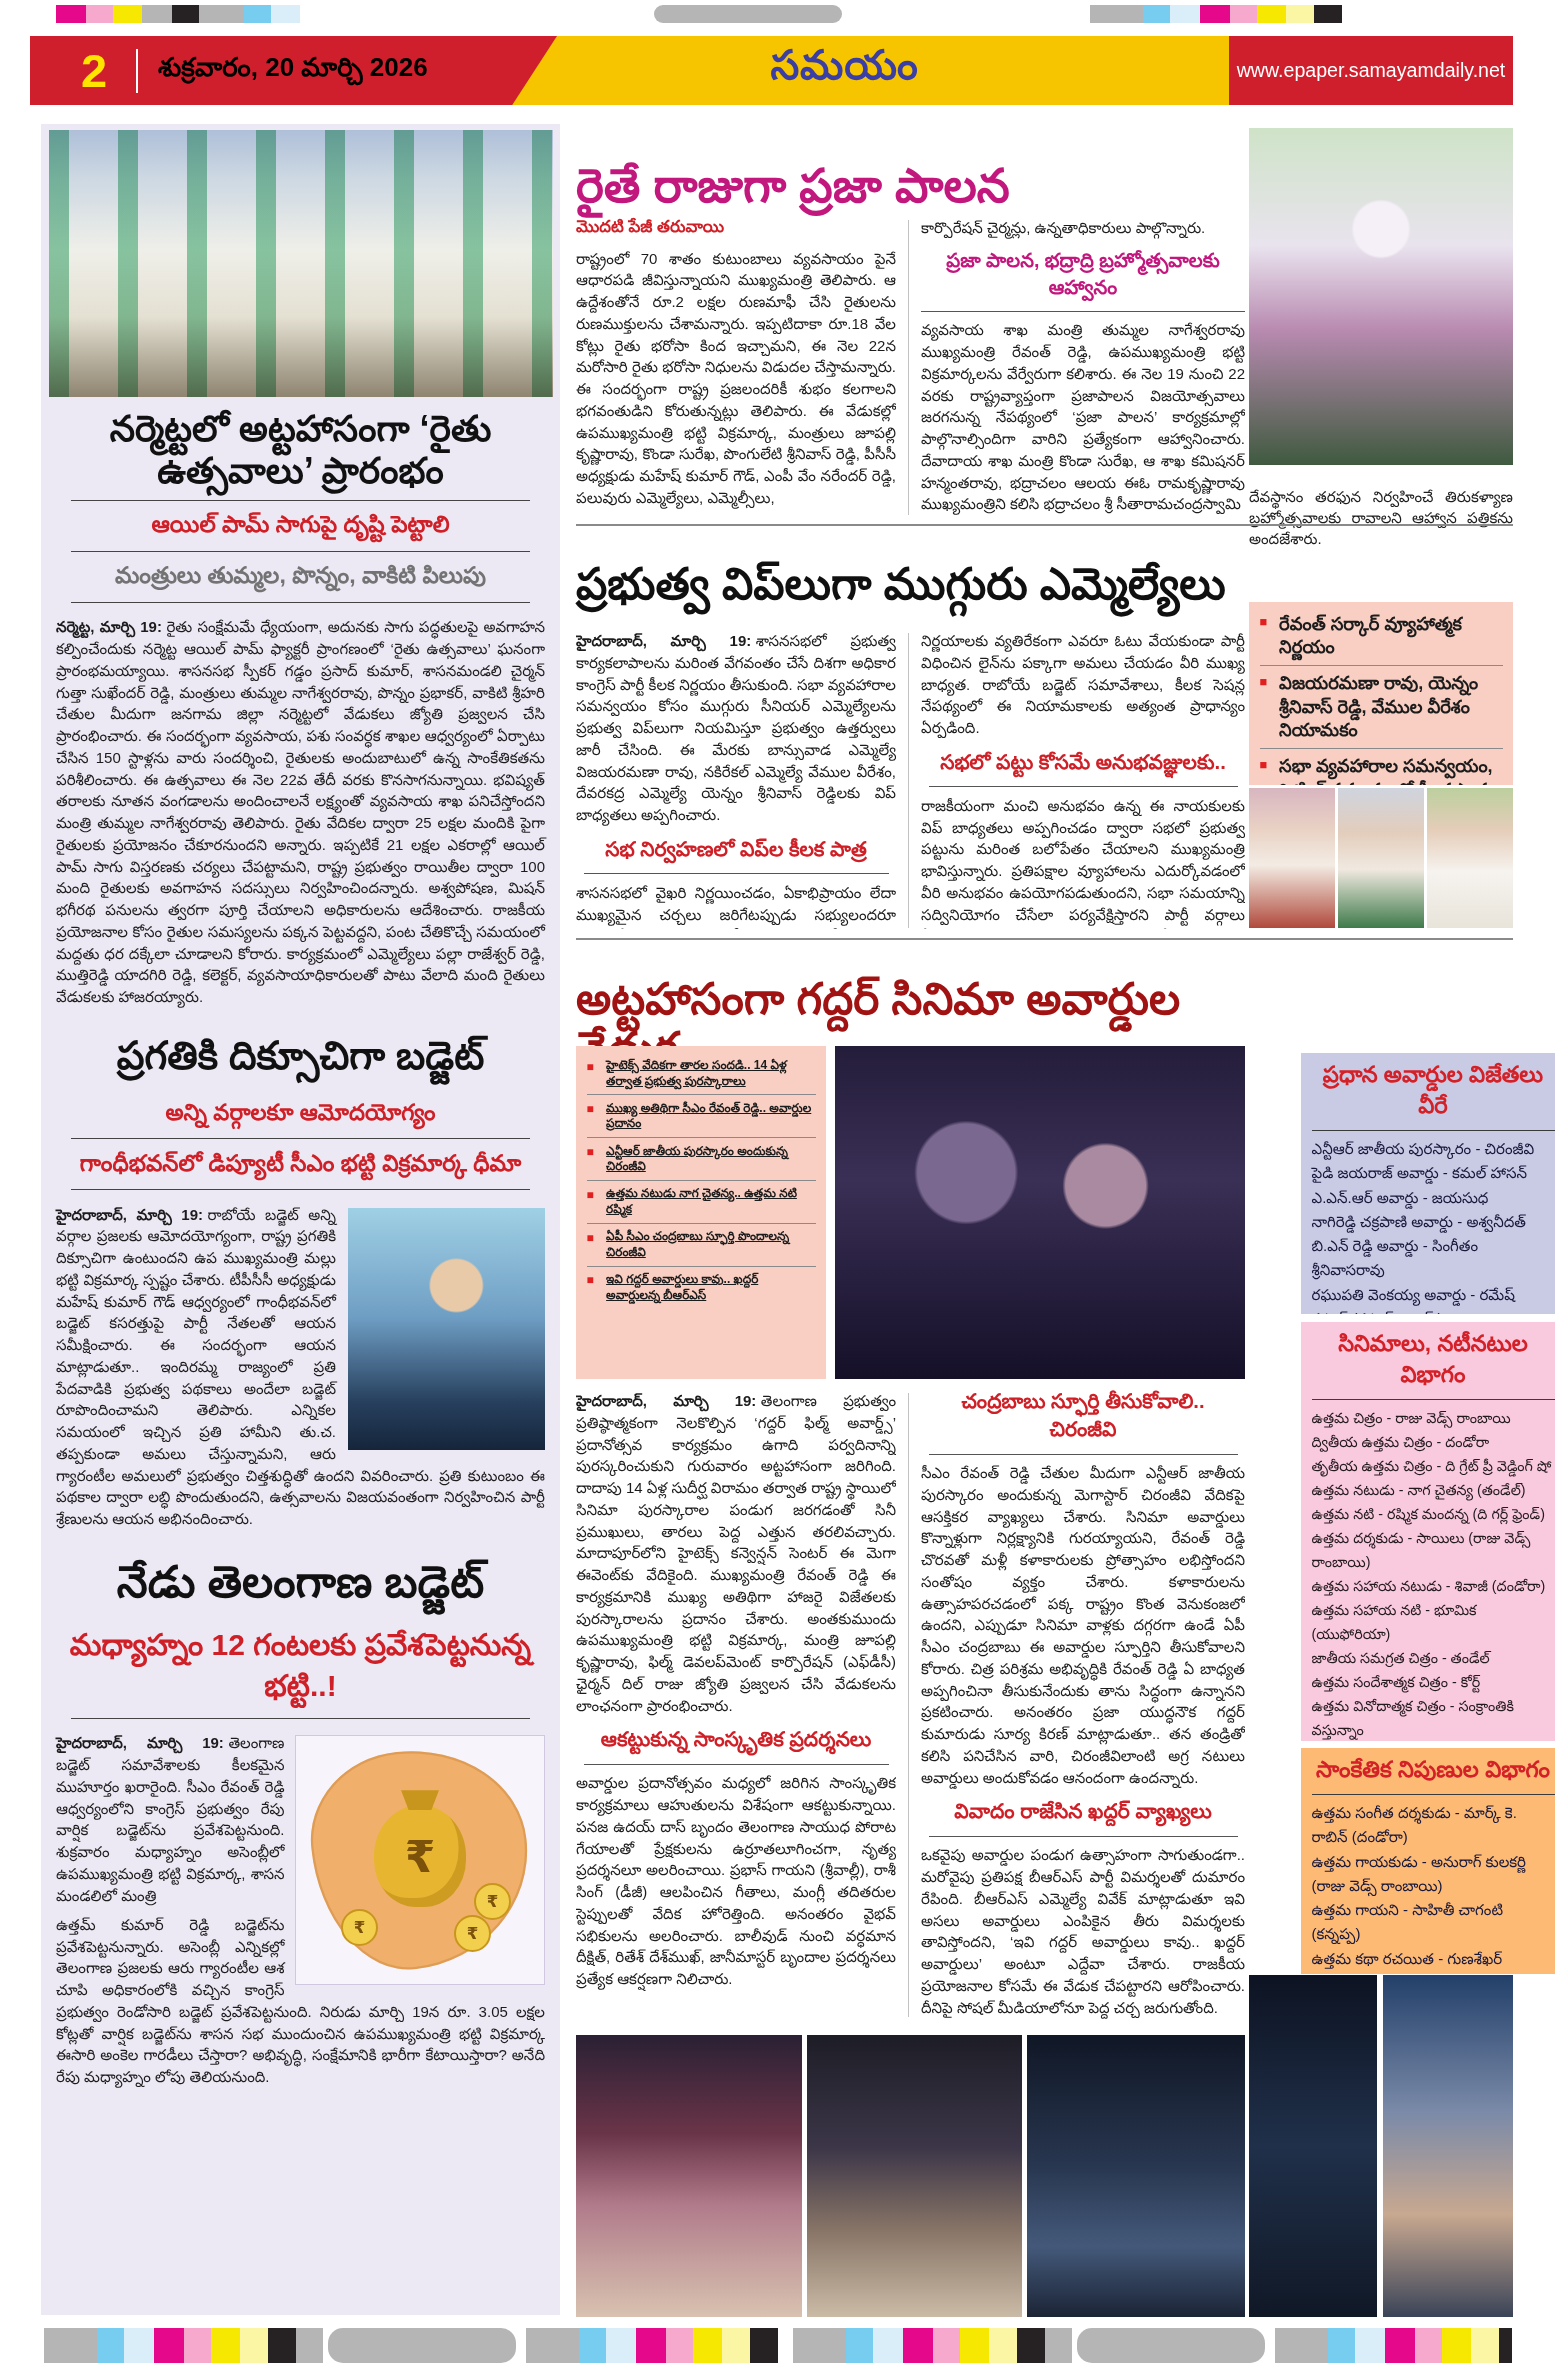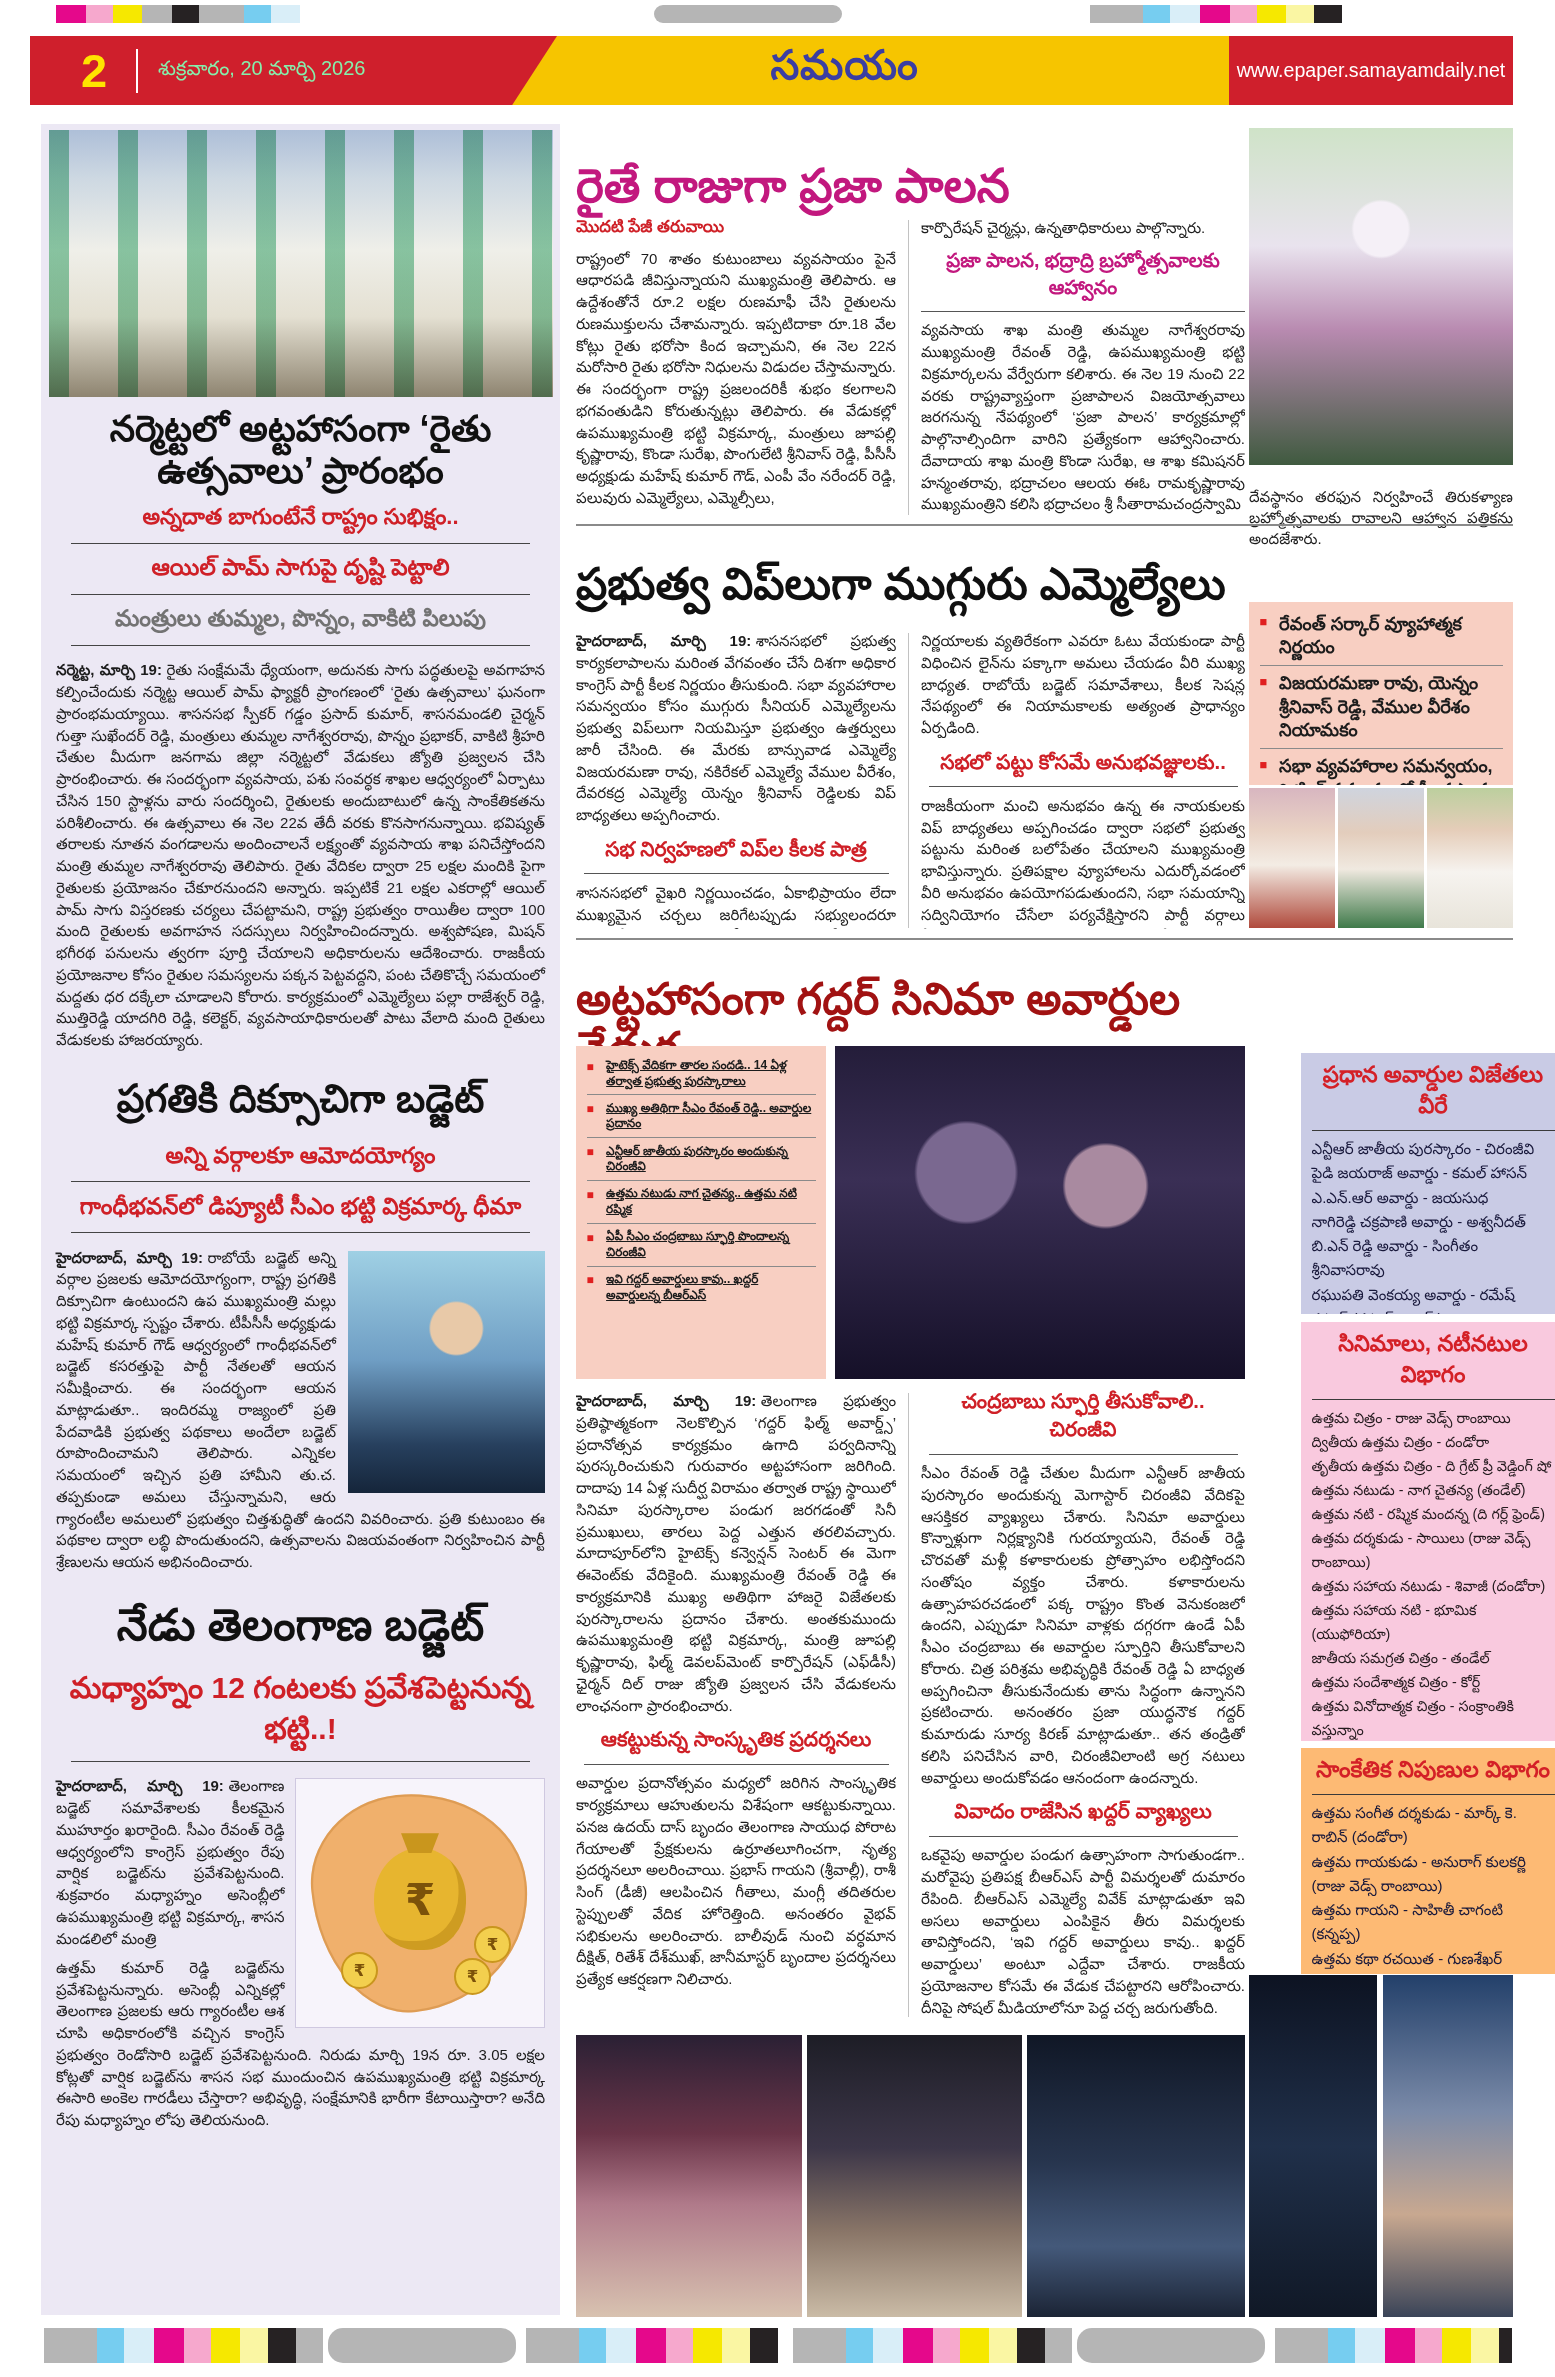--- a/index.html
+++ b/index.html
@@ -13,21 +13,21 @@
   .swatch{height:100%;flex:0 0 auto;}
   .swatch-round{border-radius:15px;}
 
   
   .hdr{position:absolute;left:30px;top:36px;width:1483px;height:69px;}
   .hdr-yellow{position:absolute;left:0;top:0;width:1199px;height:69px;background:#f6c500;}
   .hdr-red-left{position:absolute;left:0;top:0;width:527px;height:69px;background:#cf1f2c;
     clip-path:polygon(0 0,100% 0,91.5% 100%,0 100%);display:flex;align-items:center;}
   .pageno{color:#ffe400;font-size:47px;font-weight:bold;margin-left:51px;line-height:1;}
   .hdr-sep{width:2.3px;height:44px;background:#ffffff;margin:0 19.6px 0 29px;}
-  .hdr-date{color:#86efac;font-size:20px;font-weight:normal;}
+  .hdr-date{color:#000000;font-size:26px;font-weight:bold;}
   .masthead{position:absolute;left:713px;top:0;width:203px;height:69px;display:flex;align-items:center;justify-content:center;
     color:#3b3ea2;font-size:41px;font-weight:bold;letter-spacing:0.8px;}
   .hdr-red-right{position:absolute;left:1199px;top:0;width:284px;height:69px;background:#cf1f2c;
     display:flex;align-items:center;justify-content:center;color:#fff;font-size:19.6px;}
 
   
   .body{font-size:15px;line-height:1.45;text-align:justify;margin:0;}
   .dateline{font-weight:bold;margin-right:4.5px;}
   .sub-red{color:#cf2027;font-weight:bold;text-align:center;}
   .rule{border-bottom:0.8px solid #444;margin:7.5px 30px;}
@@ -217,21 +217,20 @@
     </div>
     <div class="masthead">సమయం</div>
     <div class="hdr-red-right">
       <span>www.epaper.samayamdaily.net</span>
     </div>
   </div>
 
   <section class="left-col">
     <div class="photo photo-farmers"></div>
     <h1 class="hl-black left1-hl">నర్మెట్టలో అట్టహాసంగా ‘రైతు ఉత్సవాలు’ ప్రారంభం</h1>
-    <div class="sub-red left-sub1">అన్నదాత బాగుంటేనే రాష్ట్రం సుభిక్షం..</div>
     <div class="rule"></div>
     <div class="sub-red left-sub2">ఆయిల్ పామ్ సాగుపై దృష్టి పెట్టాలి</div>
     <div class="rule"></div>
     <div class="sub-red left-sub3">మంత్రులు తుమ్మల, పొన్నం, వాకిటి పిలుపు</div>
     <div class="rule"></div>
     <p class="body left-body"><b class="dateline">నర్మెట్ట, మార్చి 19:</b><span>రైతు సంక్షేమమే ధ్యేయంగా, అదునకు సాగు పద్ధతులపై అవగాహన కల్పించేందుకు నర్మెట్ట ఆయిల్ పామ్ ఫ్యాక్టరీ ప్రాంగణంలో ‘రైతు ఉత్సవాలు’ ఘనంగా ప్రారంభమయ్యాయి. శాసనసభ స్పీకర్ గడ్డం ప్రసాద్ కుమార్, శాసనమండలి చైర్మన్ గుత్తా సుఖేందర్ రెడ్డి, మంత్రులు తుమ్మల నాగేశ్వరరావు, పొన్నం ప్రభాకర్, వాకిటి శ్రీహరి చేతుల మీదుగా జనగామ జిల్లా నర్మెట్టలో వేడుకలు జ్యోతి ప్రజ్వలన చేసి ప్రారంభించారు. ఈ సందర్భంగా వ్యవసాయ, పశు సంవర్ధక శాఖల ఆధ్వర్యంలో ఏర్పాటు చేసిన 150 స్టాళ్లను వారు సందర్శించి, రైతులకు అందుబాటులో ఉన్న సాంకేతికతను పరిశీలించారు. ఈ ఉత్సవాలు ఈ నెల 22వ తేదీ వరకు కొనసాగనున్నాయి. భవిష్యత్ తరాలకు నూతన వంగడాలను అందించాలనే లక్ష్యంతో వ్యవసాయ శాఖ పనిచేస్తోందని మంత్రి తుమ్మల నాగేశ్వరరావు తెలిపారు. రైతు వేదికల ద్వారా 25 లక్షల మందికి పైగా రైతులకు ప్రయోజనం చేకూరనుందని అన్నారు. ఇప్పటికే 21 లక్షల ఎకరాల్లో ఆయిల్ పామ్ సాగు విస్తరణకు చర్యలు చేపట్టామని, రాష్ట్ర ప్రభుత్వం రాయితీల ద్వారా 100 మంది రైతులకు అవగాహన సదస్సులు నిర్వహించిందన్నారు. అశ్వపోషణ, మిషన్ భగీరథ పనులను త్వరగా పూర్తి చేయాలని అధికారులను ఆదేశించారు. రాజకీయ ప్రయోజనాల కోసం రైతుల సమస్యలను పక్కన పెట్టవద్దని, పంట చేతికొచ్చే సమయంలో మద్దతు ధర దక్కేలా చూడాలని కోరారు. కార్యక్రమంలో ఎమ్మెల్యేలు పల్లా రాజేశ్వర్ రెడ్డి, ముత్తిరెడ్డి యాదగిరి రెడ్డి, కలెక్టర్, వ్యవసాయాధికారులతో పాటు వేలాది మంది రైతులు వేడుకలకు హాజరయ్యారు.</span></p>
 
     <h1 class="hl-black left2-hl">ప్రగతికి దిక్సూచిగా బడ్జెట్</h1>
     <div class="sub-red left2-sub1">అన్ని వర్గాలకూ ఆమోదయోగ్యం</div>
     <div class="rule"></div>

